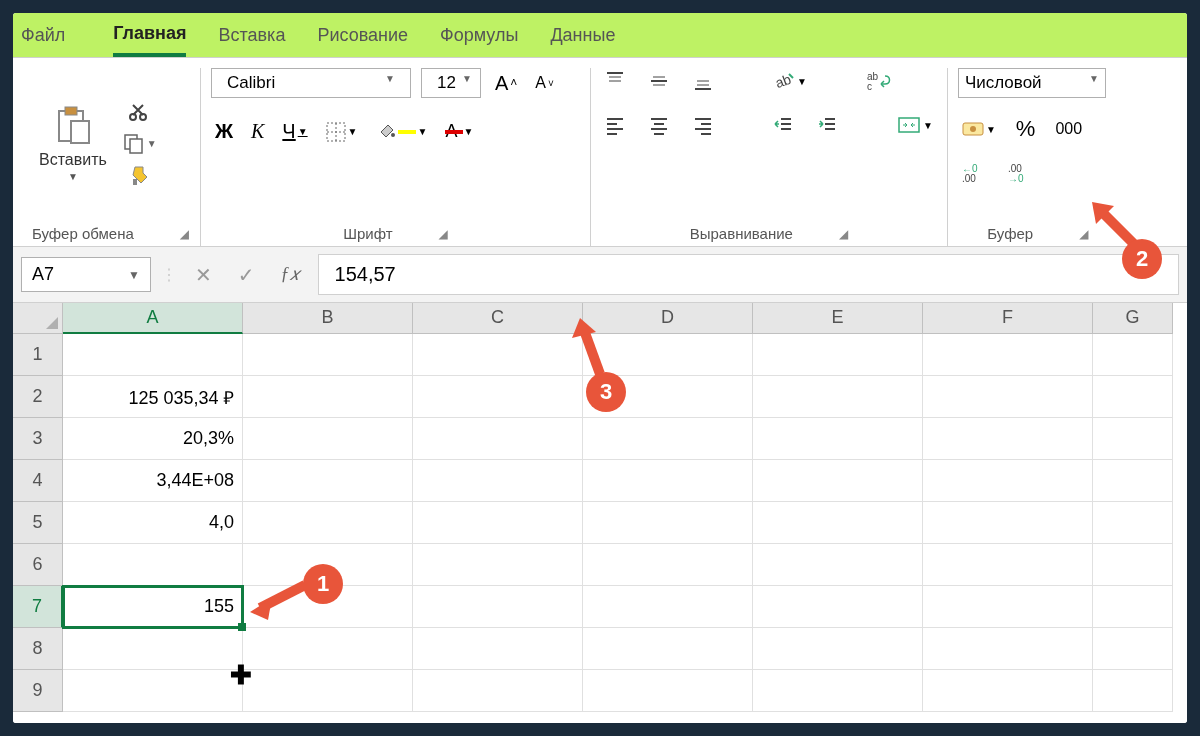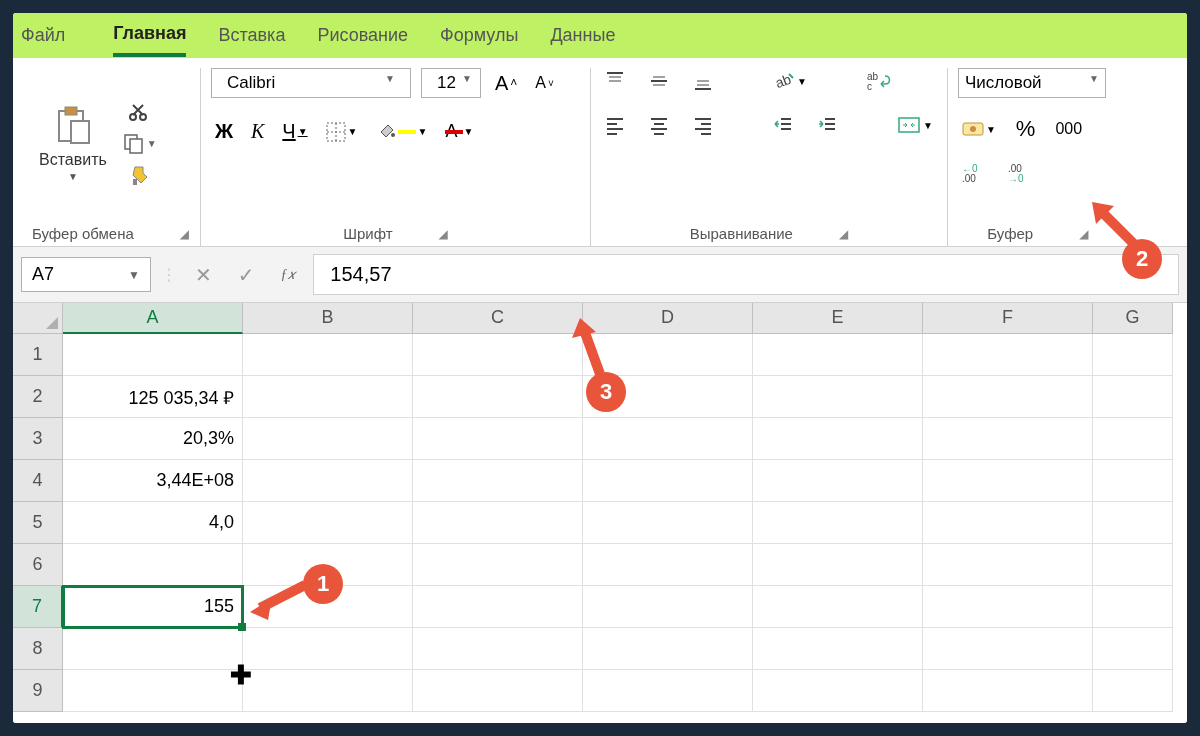--- a/index.html
+++ b/index.html
@@ -143,21 +143,21 @@
     background: #fff;
     border: 1px solid #b0b0b0;
     width: 130px;
     padding: 6px 10px;
     font-size: 18px;
     display: flex;
     align-items: center;
   }
   .name-box .dd { margin-left: auto; font-size: 12px; color:#666;}
   .fb-btn { color: #999; cursor: pointer; padding: 0 8px; font-size: 20px;}
-  .fx { font-style: italic; font-family: serif; color: #666; font-size:14px; padding: 0 8px;}
+  .fx { font-style: italic; font-family: serif; color: #666; font-size:18px; padding: 0 8px;}
   .formula-input {
     background: #fff;
     border: 1px solid #d0d0d0;
     flex: 1;
     padding: 8px 16px;
     font-size: 20px;
   }
 
   
   .sheet {

